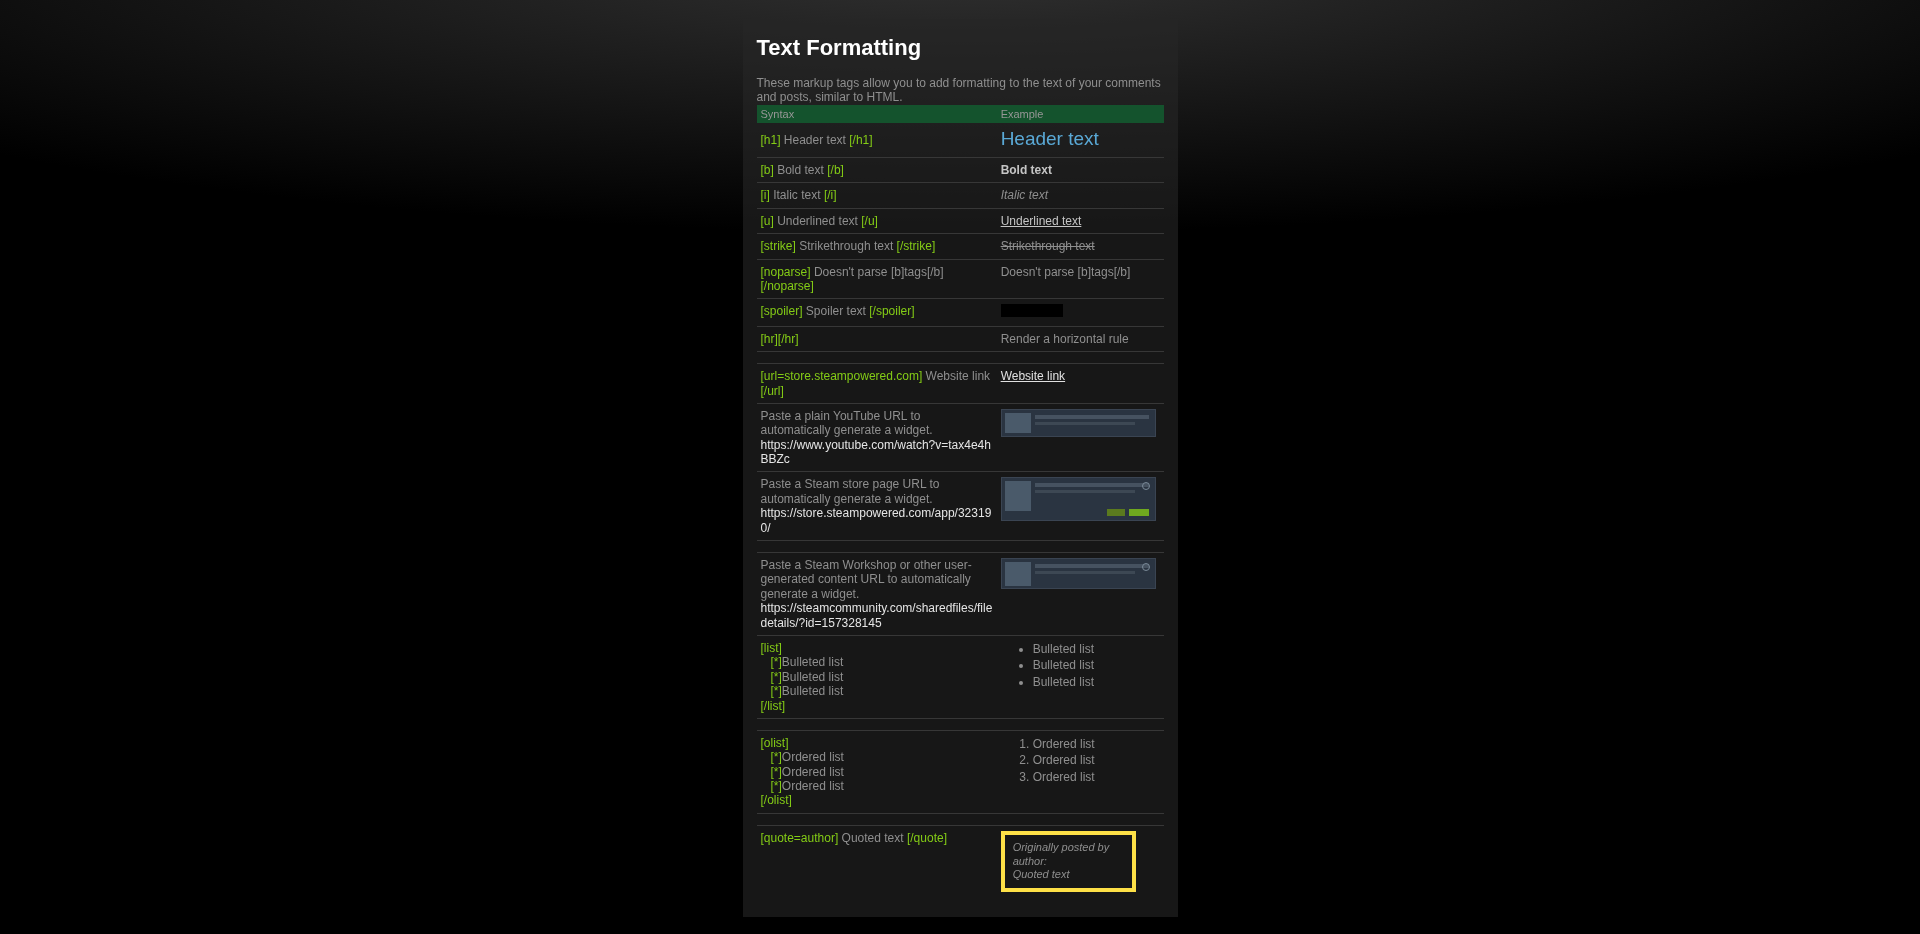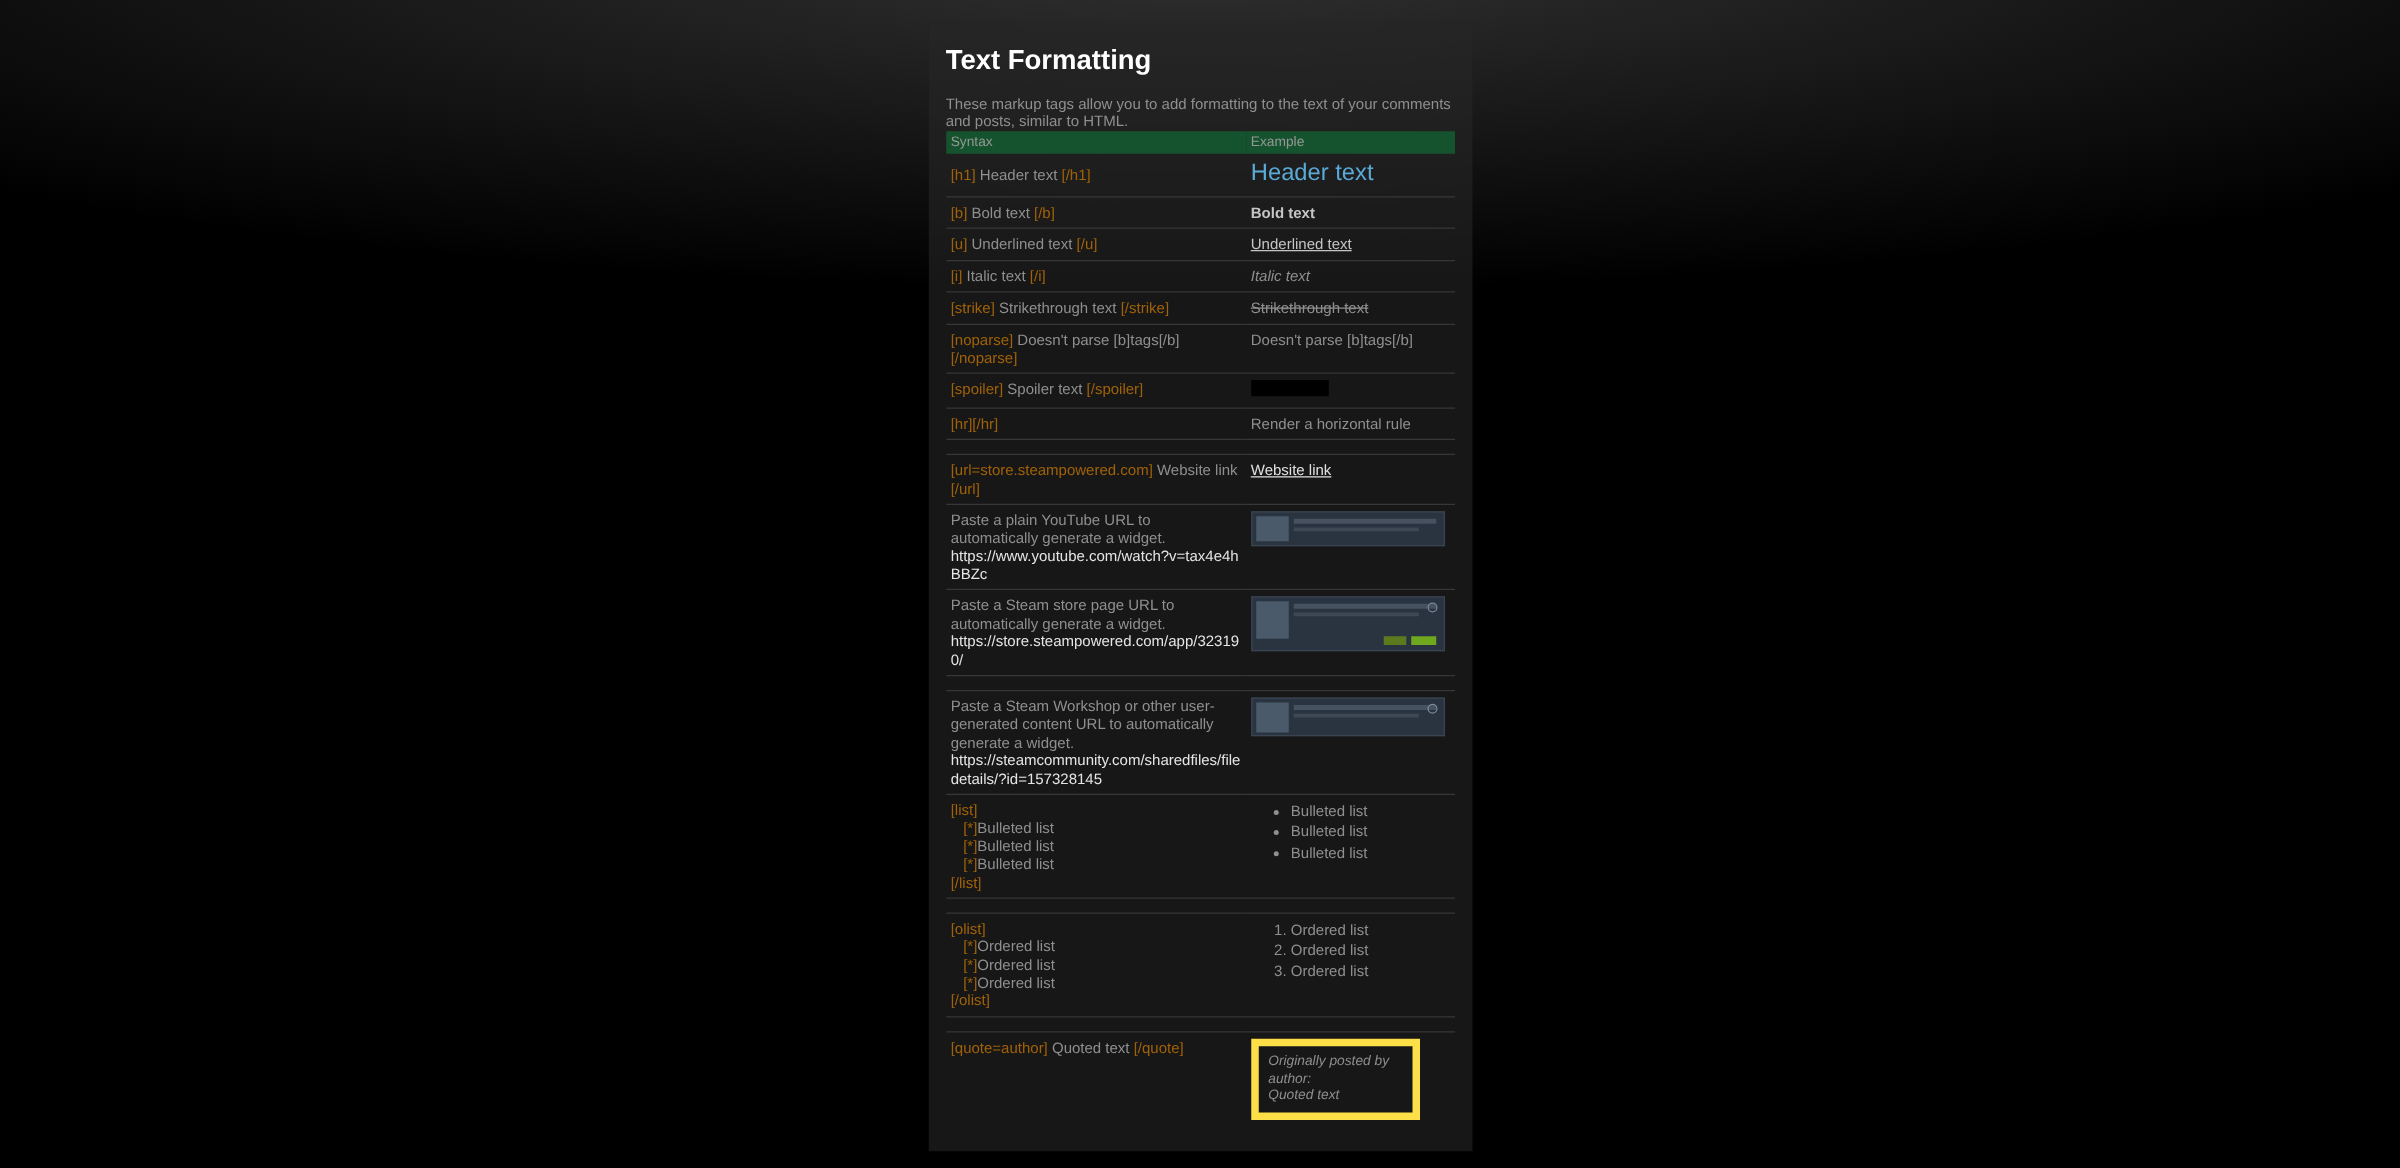--- a/index.html
+++ b/index.html
@@ -31,21 +31,21 @@
   }
   .tbl td {
     border-bottom:1px solid #373737;
     padding:5px 4px;
     vertical-align:top;
     font-size:12px;
     color:#8f8f8f;
     line-height:1.2;
   }
   .tbl td:first-child { width:59%; }
-  .tag { color:#a16207; }
+  .tag { color:#84cc16; }
   .h1-ex { color:#5aa9d6; font-size:19px; }
   .bold-ex { font-weight:bold; color:#c5c5c5; }
   .und-ex { text-decoration:underline; color:#c5c5c5; }
   .ital-ex { font-style:italic; }
   .strike-ex { text-decoration:line-through; }
   .spoiler-ex { display:inline-block; width:62px; height:13px; background:#000; }
   .link-ex { text-decoration:underline; color:#e0e0e0; }
   .urlline { color:#e5e5e5; word-break:break-all; }
 
   .sep-row td { border-bottom:1px solid #373737; padding:0; height:12px; }
@@ -64,21 +64,21 @@
   .widget .bar  { position:absolute; left:33px; top:5px; right:6px; height:4px; background:#465260; }
   .widget .bar2 { position:absolute; left:33px; top:12px; right:20px; height:3px; background:#3d4854; }
   .widget .circle { position:absolute; right:5px; top:4px; width:8px; height:8px; border:1px solid #7a8a98; border-radius:50%; }
   .widget .btn1 { position:absolute; right:30px; bottom:4px; width:18px; height:7px; background:#5b7a1e; }
   .widget .btn2 { position:absolute; right:6px;  bottom:4px; width:20px; height:7px; background:#6fa81f; }
 
   ul.ex, ol.ex { margin-left:32px; color:#c5c5c5; }
   ul.ex li, ol.ex li { padding:1px 0; font-size:12px; color:#8f8f8f; }
 
   .quotebox {
-    border:6px solid #fde047;
+    border:4px solid #fde047;
     padding:6px 8px;
     width:135px;
     font-style:italic;
     color:#8f8f8f;
     font-size:11px;
     line-height:1.25;
   }
 </style>
 </head>
 <body>
@@ -103,30 +103,30 @@
 
     <tr>
       <td>
         <span class="tag">[b]</span><span> Bold text </span><span class="tag">[/b]</span>
       </td>
       <td><span class="bold-ex">Bold text</span></td>
     </tr>
 
     <tr>
       <td>
+        <span class="tag">[i]</span><span> Italic text </span><span class="tag">[/i]</span>
+      </td>
+      <td><span class="ital-ex">Italic text</span></td>
+    </tr>
+
+    <tr>
+      <td>
         <span class="tag">[u]</span><span> Underlined text </span><span class="tag">[/u]</span>
       </td>
       <td><span class="und-ex">Underlined text</span></td>
-    </tr>
-
-    <tr>
-      <td>
-        <span class="tag">[i]</span><span> Italic text </span><span class="tag">[/i]</span>
-      </td>
-      <td><span class="ital-ex">Italic text</span></td>
     </tr>
 
     <tr>
       <td>
         <span class="tag">[strike]</span><span> Strikethrough text </span><span class="tag">[/strike]</span>
       </td>
       <td><span class="strike-ex">Strikethrough text</span></td>
     </tr>
 
     <tr>

